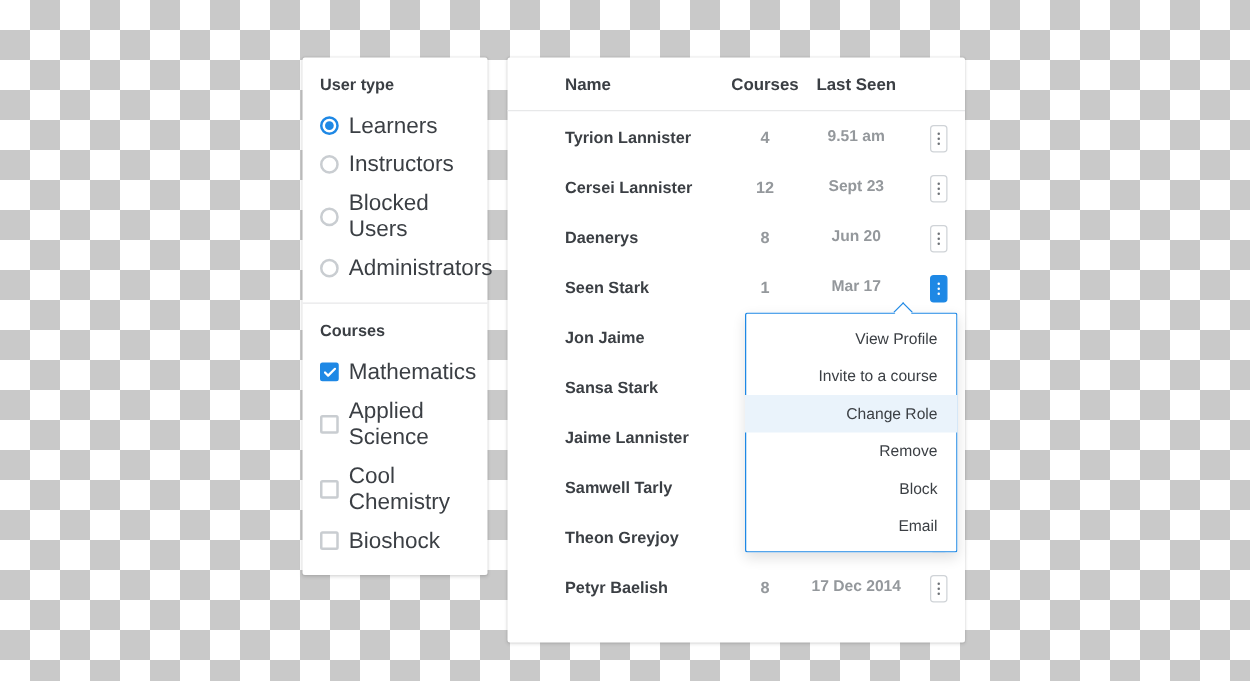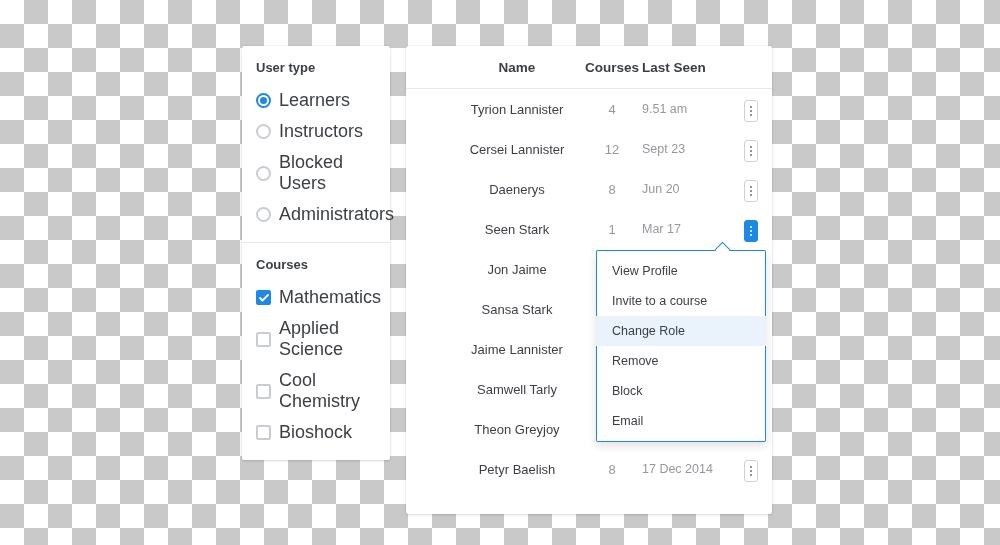--- a/index.html
+++ b/index.html
@@ -46,39 +46,39 @@
   .radio.checked::after { content:""; position:absolute; inset:2px; border-radius:50%; background:var(--accent); }
   .checkbox { width:15px; height:15px; border-radius:2px; border:2px solid #c9cdd1; flex:none; box-sizing:border-box; display:flex; align-items:center; justify-content:center; }
   .checkbox.checked { background:var(--accent); border-color:var(--accent); }
   .checkbox.checked svg { display:block; }
   .checkbox svg { display:none; }
 
   
   .table { flex:1; box-sizing:border-box; padding-bottom:8px; position:relative; }
   .thead, .trow { display:flex; align-items:center; padding:0 14px 0 16px; }
   .thead { height:42px; border-bottom:1px solid var(--border); font-size:13.5px; font-weight:700; }
-  .trow { height:40px; font-size:13px; }
-  .col-name { flex: 0 0 130px; text-align:center;padding-left:30px; }
+  .trow { height:40px; font-size:13px;font-weight:bold; }
+  .col-name { flex: 0 0 130px; text-align:left;padding-left:30px; }
   .col-courses { flex: 0 0 60px; text-align:center; color:var(--muted); }
   .thead .col-courses { color:var(--text); }
-  .col-seen { flex: 0 0 86px; text-align:left; color:var(--muted); font-size:12.5px; }
+  .col-seen { flex: 0 0 86px; text-align:center; color:var(--muted); font-size:12.5px; }
   .thead .col-seen { color:var(--text); font-size:13.5px; }
   .col-act { flex: 0 0 30px; text-align:right; }
 
   .kebab { display:inline-flex; flex-direction:column; justify-content:center; align-items:center; gap:2px;
            width:14px; height:22px; border:1px solid #cfd3d7; border-radius:3px; cursor:pointer;
            box-sizing:border-box; }
   .kebab span { width:2px; height:2px; border-radius:50%; background:#6d7176; }
   .kebab.active { border-color:var(--accent); background:var(--accent); }
   .kebab.active span { background:#fff; }
 
   
   .menu { position:absolute; width:170px; background:#fff; border-radius:2px;
           box-shadow: 0 0 0 1px var(--accent) inset, 0 4px 10px rgba(0,0,0,.12);
-          box-sizing:border-box; padding:6px 0; }
+          box-sizing:border-box; padding:6px 0;text-align:right; }
   .menu::before {
     content:""; position:absolute; top:-6px; right:38px;
     width:10px; height:10px; background:#fff; transform:rotate(45deg);
     border-top:1px solid var(--accent); border-left:1px solid var(--accent);
   }
   .menu-item { padding:8px 16px; font-size:12.5px; cursor:pointer; }
   .menu-item.highlight { background:var(--hover); }
 </style>
 </head>
 <body>

